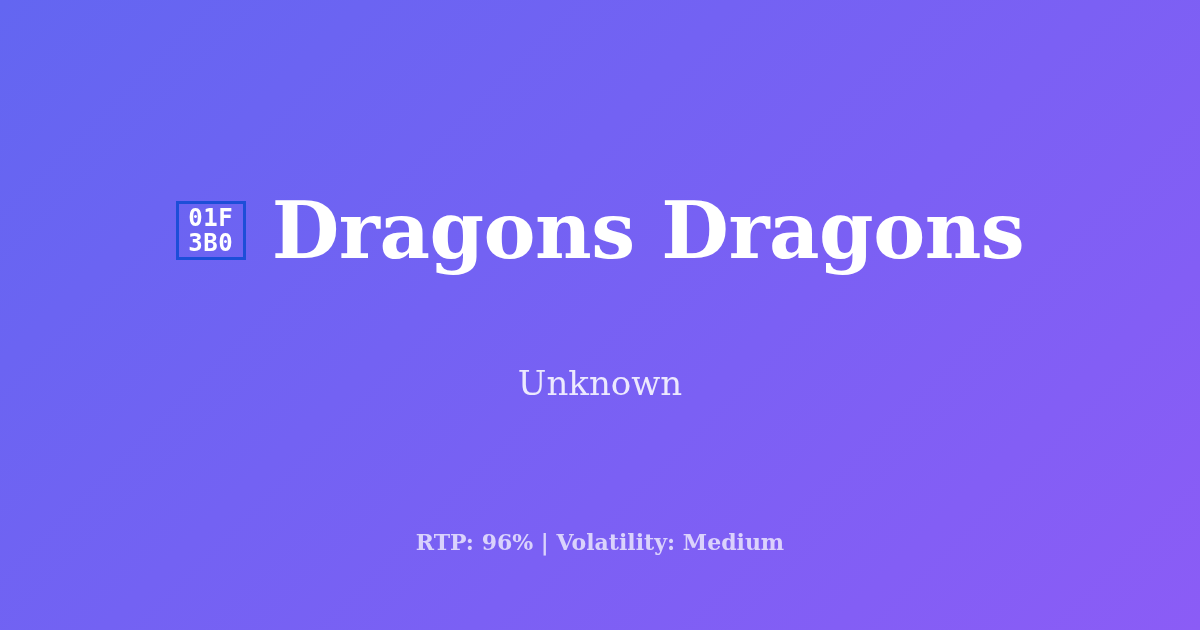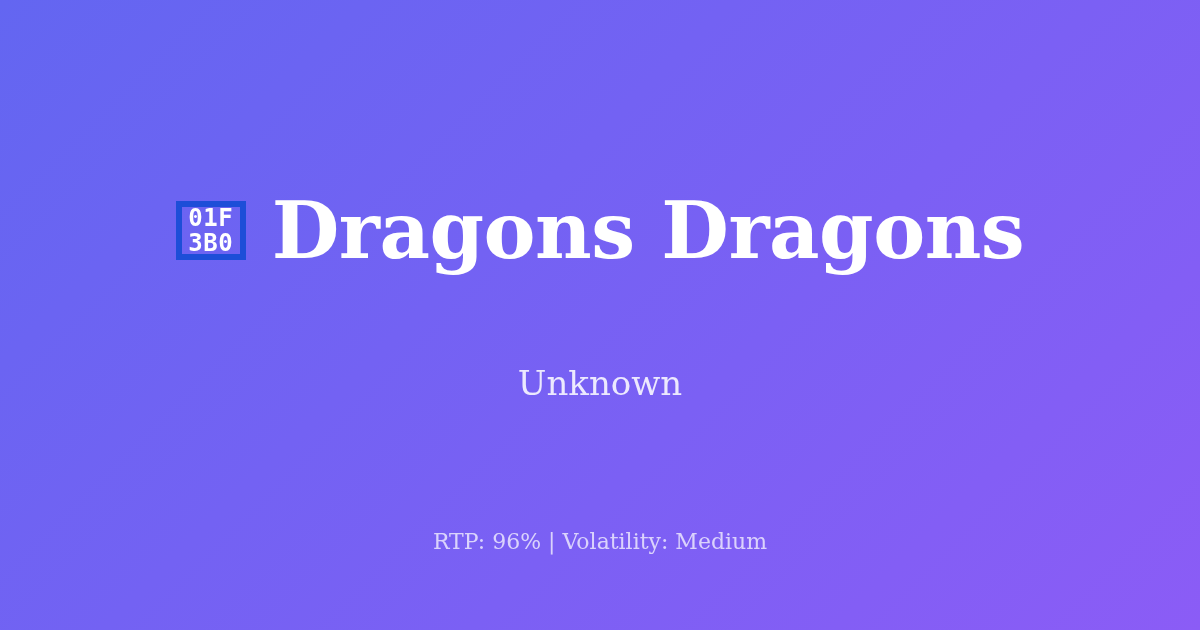--- a/index.html
+++ b/index.html
@@ -49,21 +49,21 @@
   }
 
   
   .tofu {
     display:inline-flex;
     flex-direction:column;
     align-items:center;
     justify-content:center;
     width:70px;
     height:59px;
-    border:6px solid #1d4ed8;
+    border:3px solid #1d4ed8;
     flex:0 0 auto;
     line-height:1;
     padding:2px 0;
   }
   .tofu-row {
     font-family:"DejaVu Sans Mono", "Liberation Mono", monospace;
     font-size:24px;
     font-weight:700;
     letter-spacing:0.5px;
     color:#ffffff;
@@ -95,21 +95,21 @@
   }
 
   .footer-meta {
     position:absolute;
     top:528px;
     left:0;
     width:1200px;
     text-align:center;
     font-family:"DejaVu Serif", "Liberation Serif", serif;
     font-size:22px;
-    font-weight:400;
+    font-weight:700;
     color:rgba(255,255,255,0.72);
     line-height:1.3;
   }
 </style>
 </head>
 <body>
 
 <div class="card">
 
   <div class="title-row">

